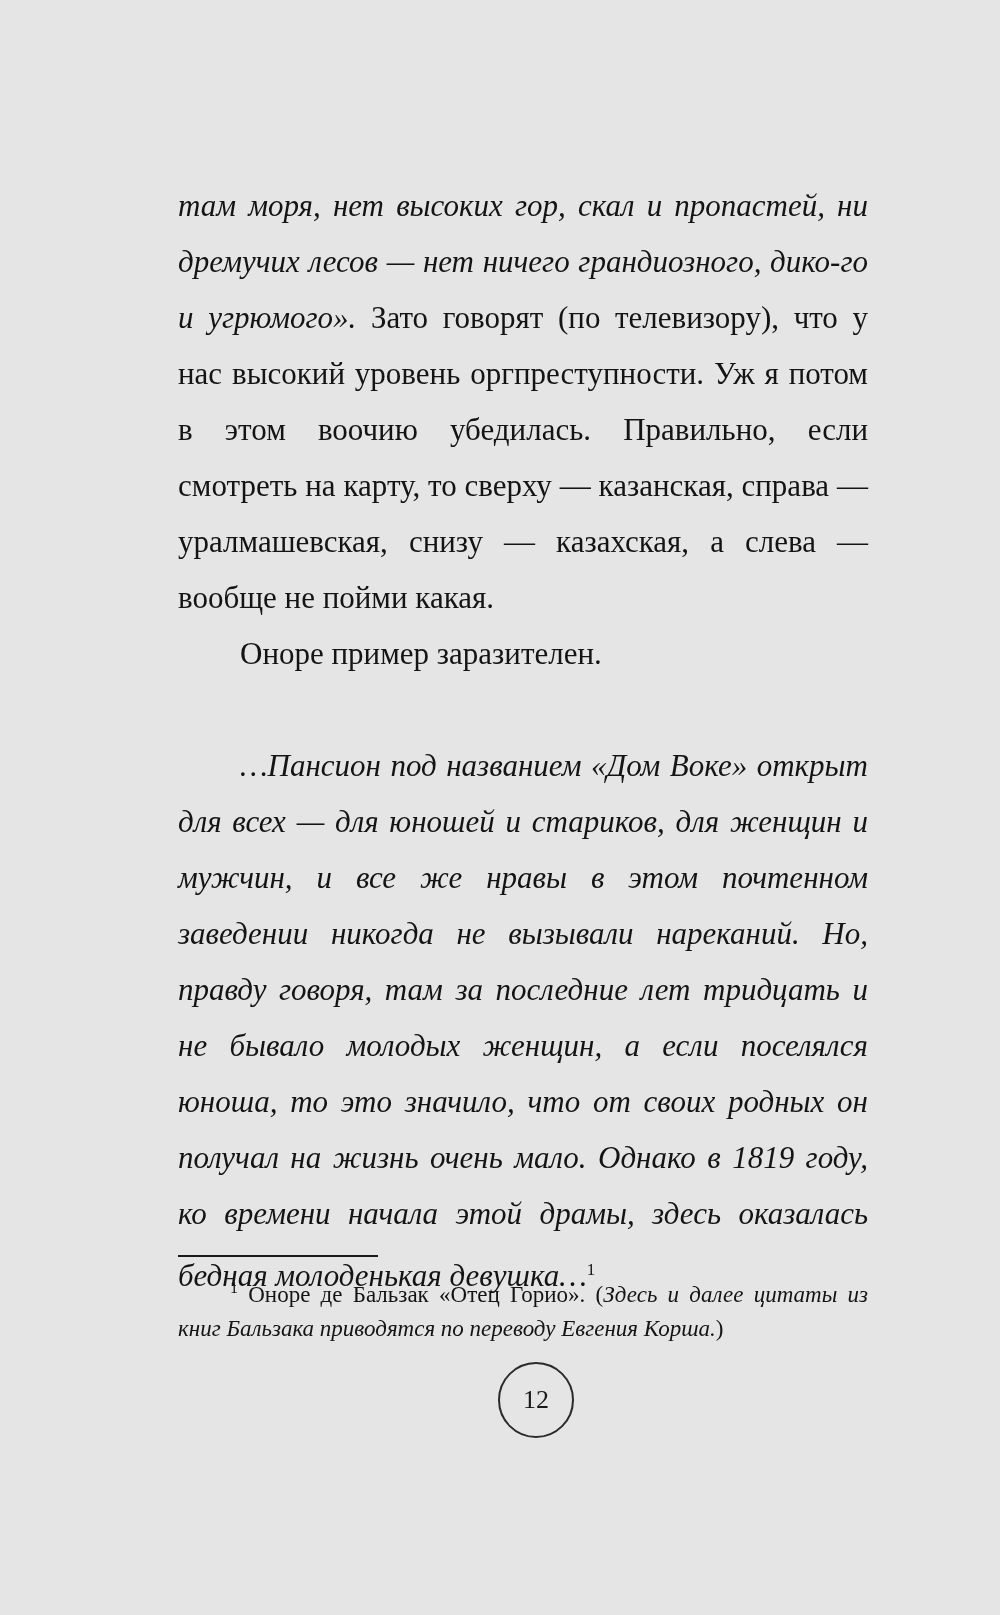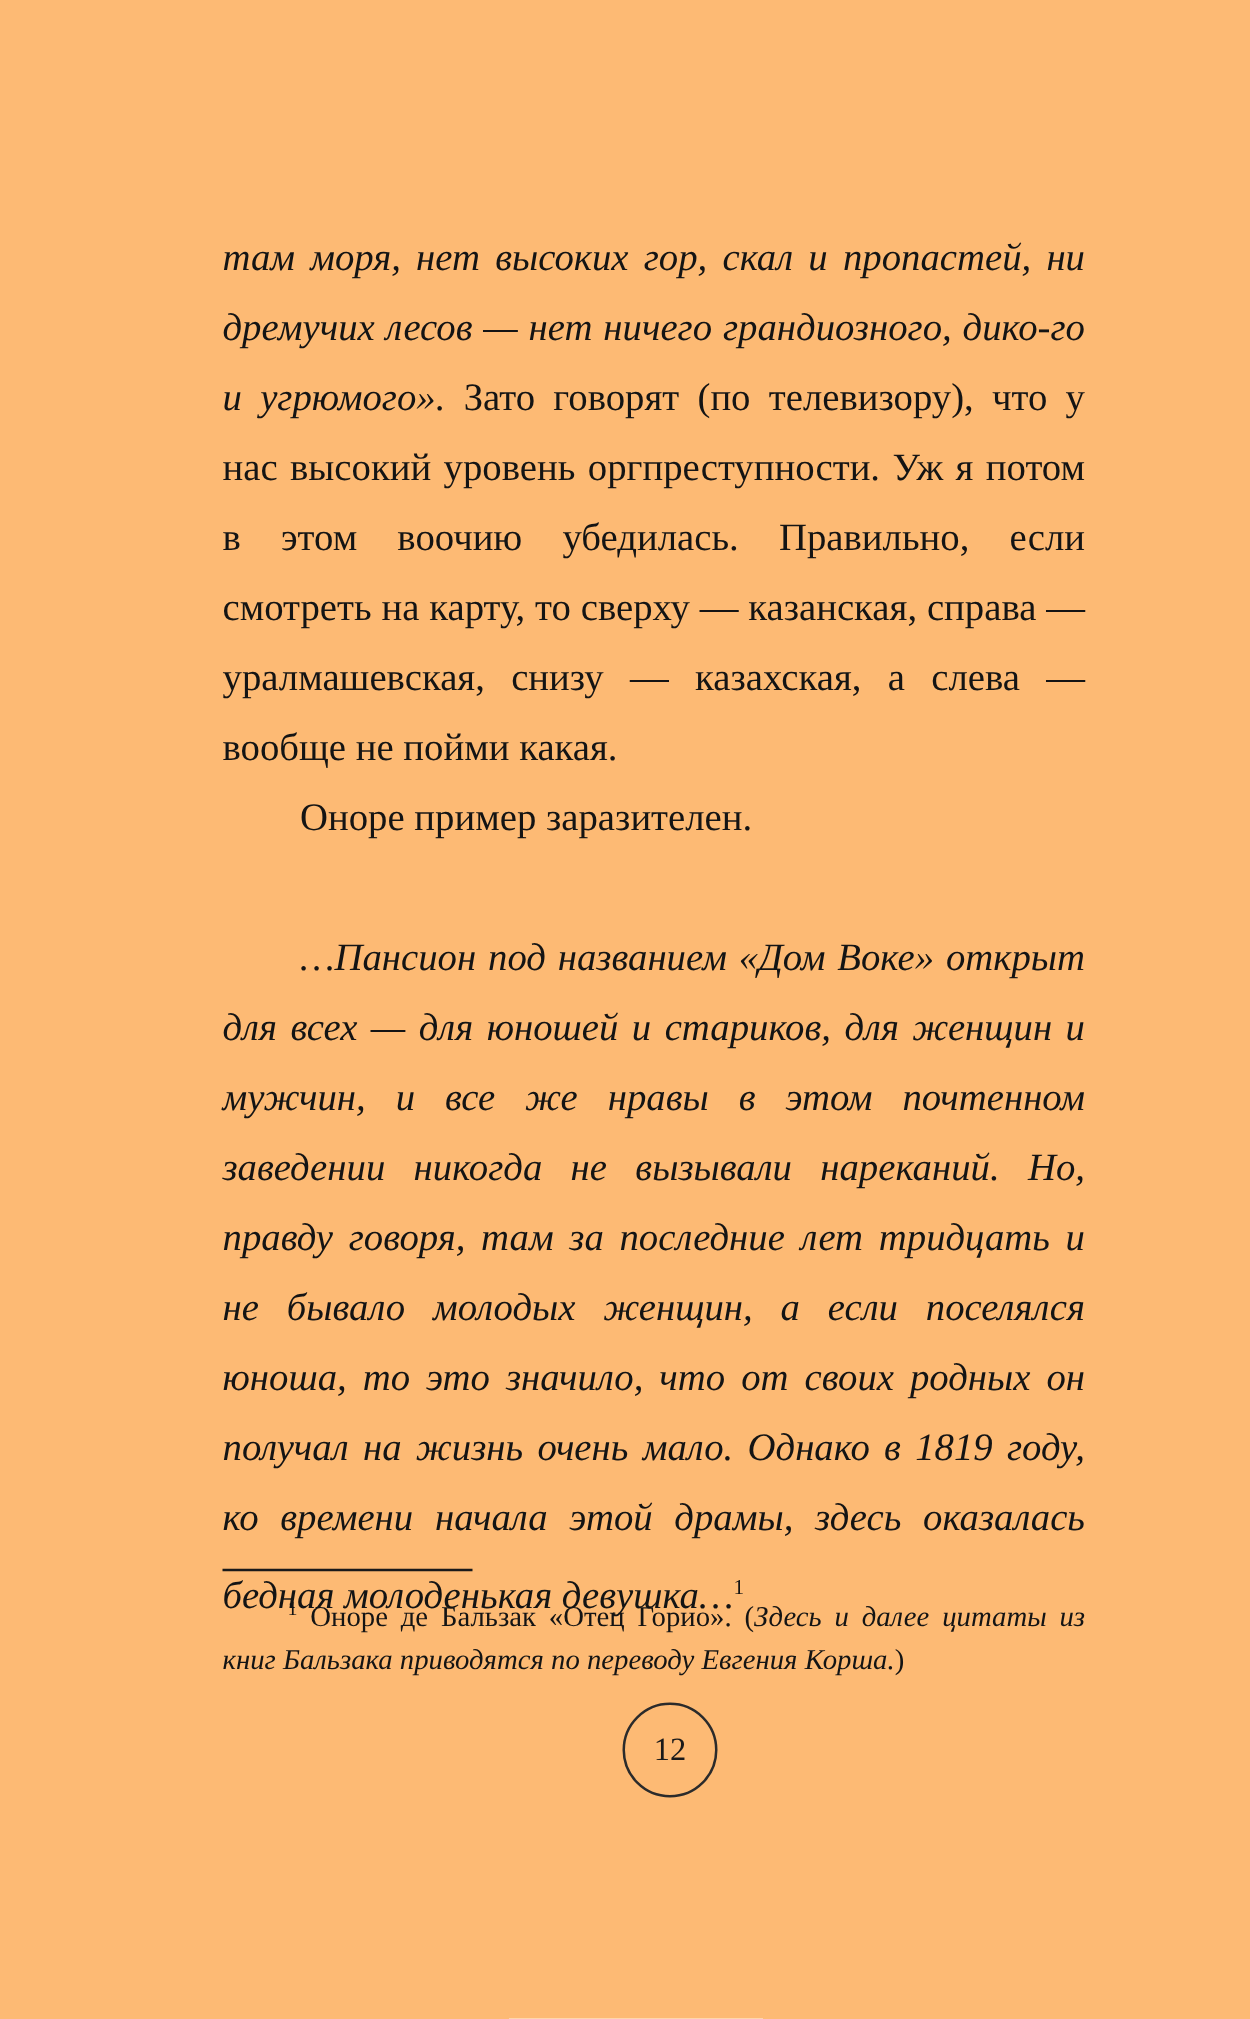--- a/index.html
+++ b/index.html
@@ -4,21 +4,21 @@
 <style>
   html, body {
     margin: 0;
     padding: 0;
     background: #ffffff;
   }
   .page {
     position: relative;
     width: 1000px;
     height: 1615px;
-    background: #fdba74;
+    background: #e5e5e5;
     overflow: hidden;
     font-family: "Liberation Serif", serif;
     color: #141414;
   }
   .content {
     position: absolute;
     left: 178px;
     top: 178px;
     width: 690px;
   }

